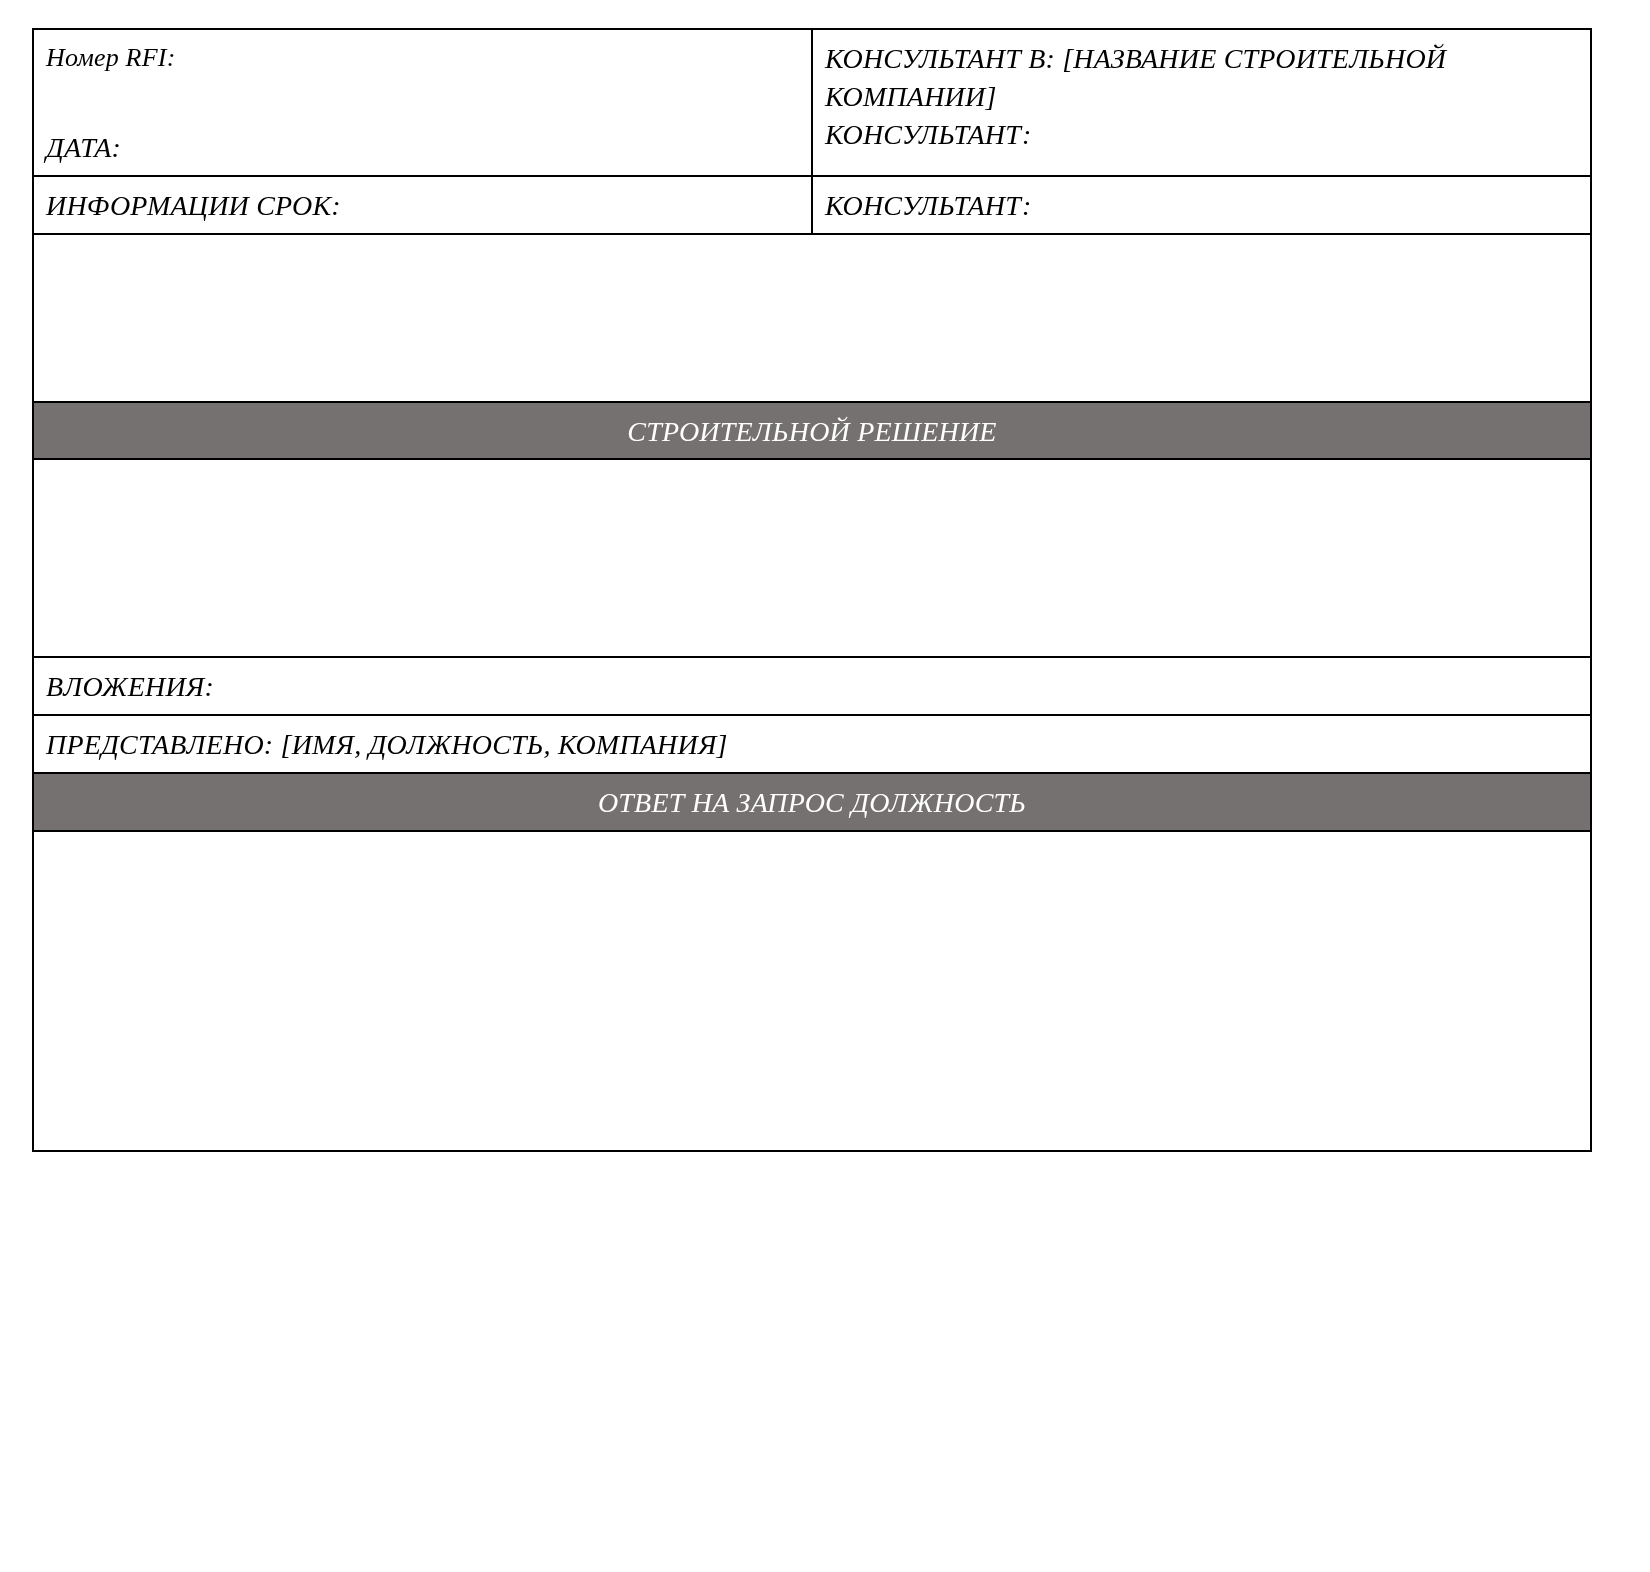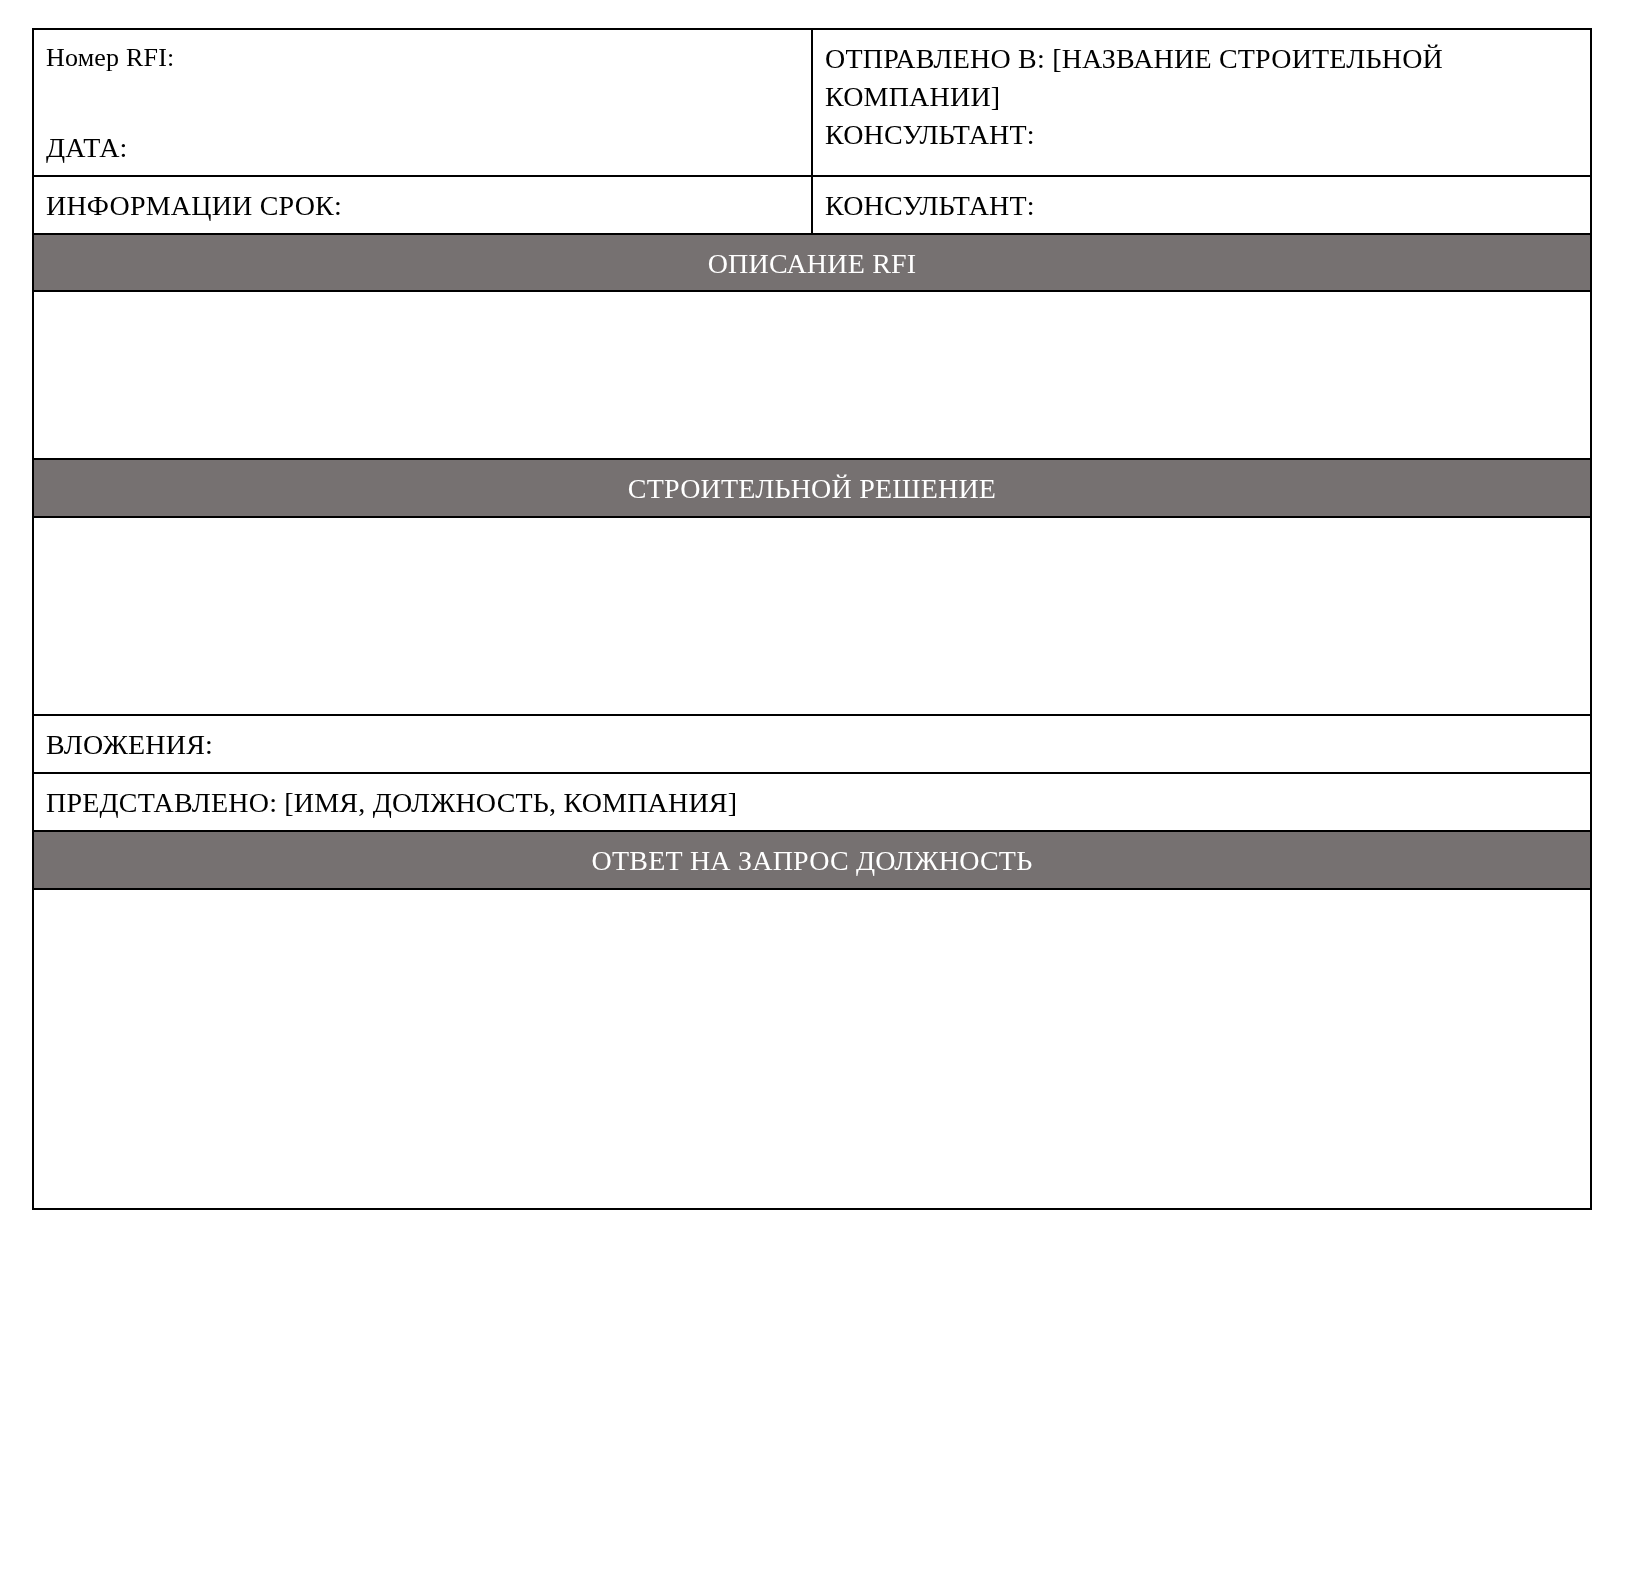--- a/index.html
+++ b/index.html
@@ -26,20 +26,21 @@
     table-layout: fixed;
     margin-left: 2px;
   }
   table.rfi td {
     border: 2px solid #000000;
     vertical-align: top;
     padding: 10px 12px 8px 12px;
     font-size: 28px;
     line-height: 1.35;
     letter-spacing: 0.2px;
+    font-style: italic;
   }
   td.nb-top { border-top: none; }
   td.nb-bottom { border-bottom: none; }
 
   .cell-label {
     display: block;
     white-space: pre-wrap;
   }
   .label-small {
     font-size: 26px;
@@ -83,38 +84,35 @@
       <col class="two-col-right">
     </colgroup>
     <tbody>
       <tr>
         <td>
           <span class="cell-label label-small">Номер RFI:</span>
           <span class="spacer-line"></span>
           <span class="cell-label">ДАТА:</span>
         </td>
         <td>
-          <span class="cell-label">ОТПРАВЛЕНО В: [НАЗВАНИЕ СТРОИТЕЛЬНОЙ КОМПАНИИ]</span>
+          <span class="cell-label">КОНСУЛЬТАНТ В: [НАЗВАНИЕ СТРОИТЕЛЬНОЙ КОМПАНИИ]</span>
           <span class="cell-label">КОНСУЛЬТАНТ:</span>
         </td>
       </tr>
 
       <tr>
         <td>
           <span class="cell-label">ИНФОРМАЦИИ СРОК:</span>
         </td>
         <td>
           <span class="cell-label">КОНСУЛЬТАНТ:</span>
         </td>
       </tr>
 
 
-      <tr class="section-head">
-        <td colspan="2">ОПИСАНИЕ RFI</td>
-      </tr>
 
       <tr>
         <td colspan="2" class="blank-desc"></td>
       </tr>
 
       <tr class="section-head">
         <td colspan="2">СТРОИТЕЛЬНОЙ РЕШЕНИЕ</td>
       </tr>
 
       <tr>

